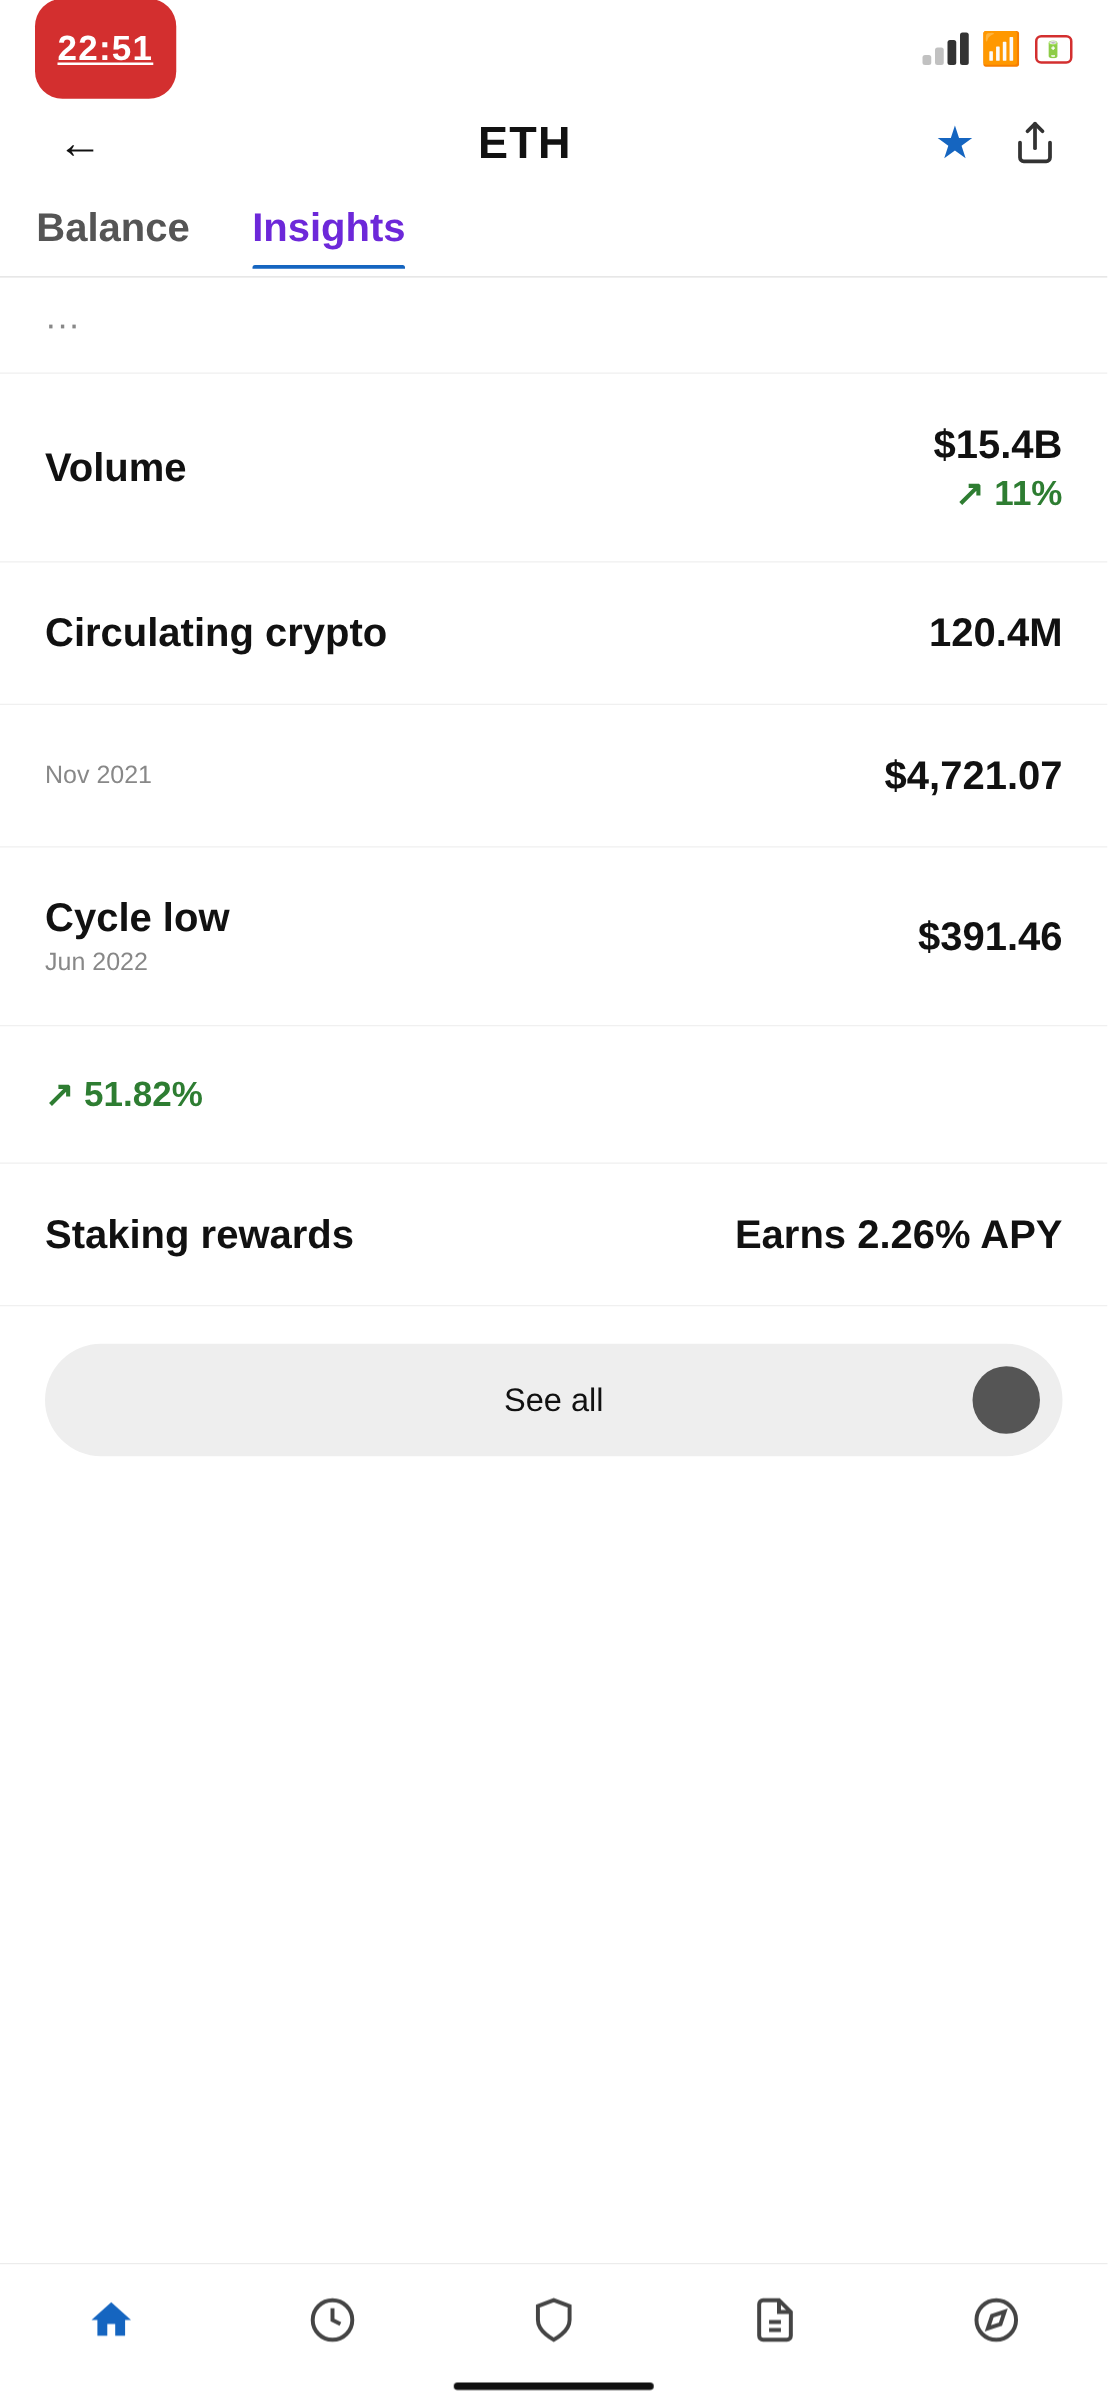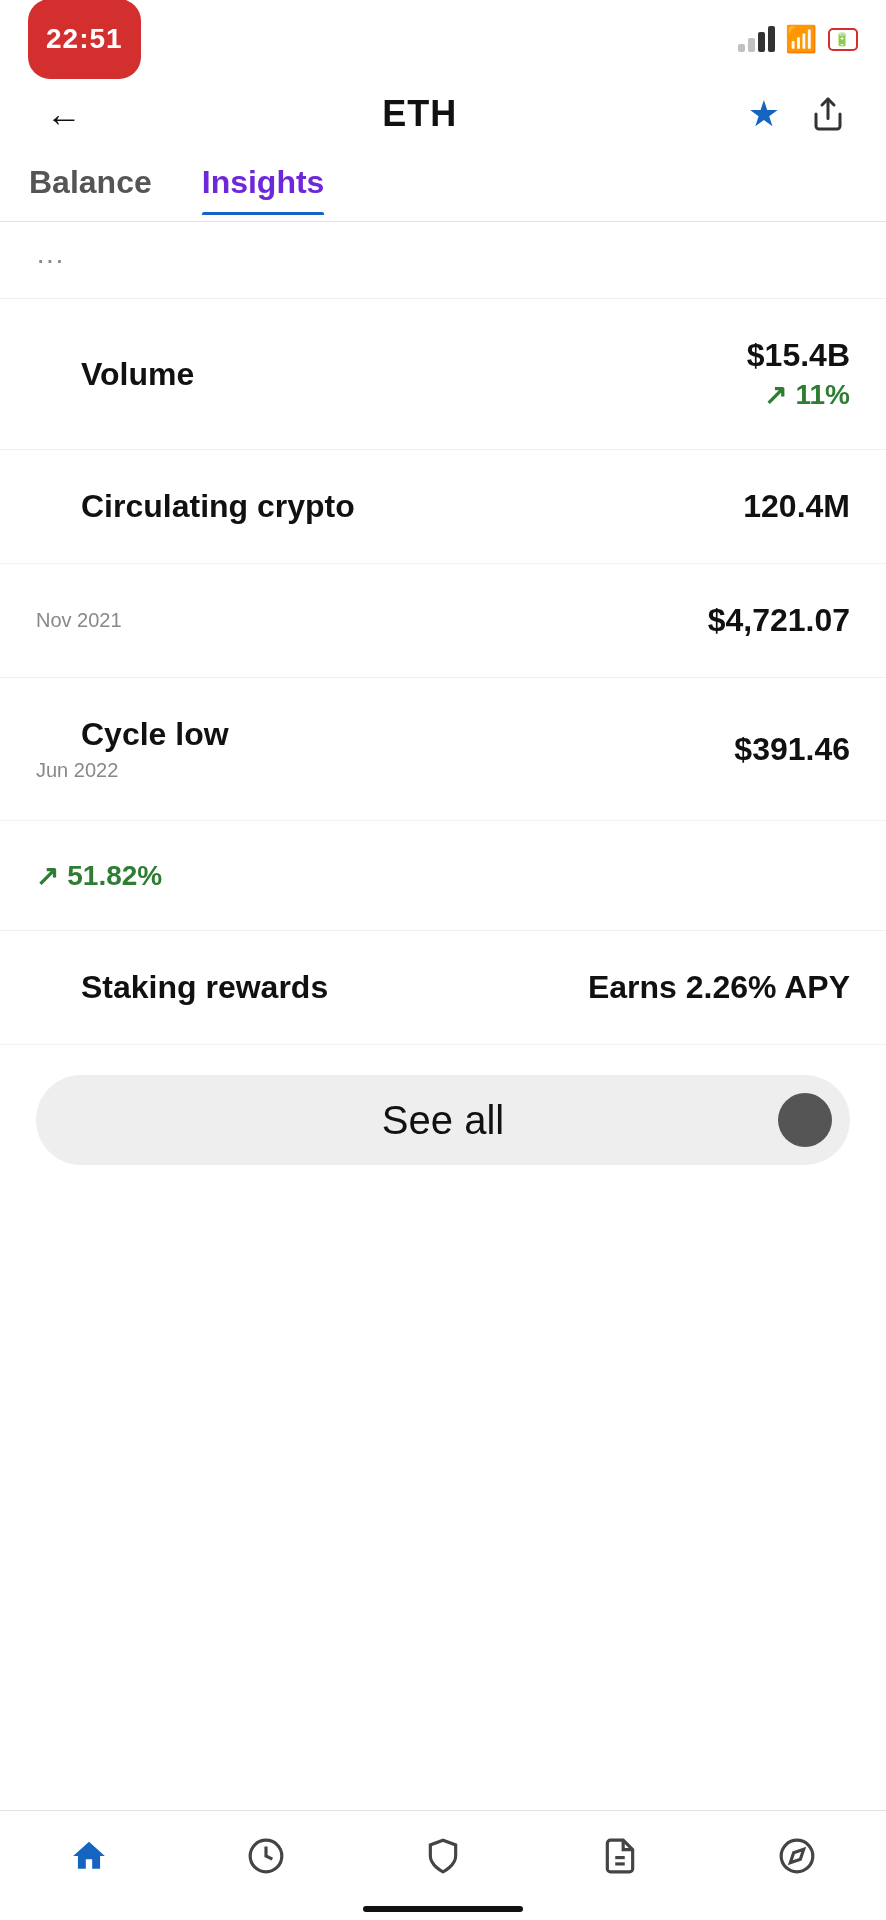--- a/index.html
+++ b/index.html
@@ -24,20 +24,21 @@
     }
 
     .time-badge {
       background: #d32f2f;
       color: #fff;
       font-size: 28px;
       font-weight: 700;
       border-radius: 22px;
       padding: 24px 18px;
       letter-spacing: 1px;
+      text-decoration: underline;
     }
 
     .status-icons {
       display: flex;
       align-items: center;
       gap: 10px;
     }
 
     .signal-bars {
       display: flex;
@@ -189,21 +190,20 @@
     .data-row-left {
       display: flex;
       flex-direction: column;
       gap: 6px;
     }
 
     .data-label {
       font-size: 32px;
       font-weight: 700;
       color: #111;
-      margin-left: 45px;
     }
 
     .data-sublabel {
       font-size: 20px;
       color: #888;
     }
 
     .data-value {
       font-size: 32px;
       font-weight: 700;
@@ -238,21 +238,21 @@
       border-radius: 50px;
       height: 90px;
       display: flex;
       align-items: center;
       justify-content: center;
       position: relative;
       cursor: pointer;
     }
 
     .see-all-label {
-      font-size: 40px;
+      font-size: 26px;
       font-weight: 500;
       color: #111;
     }
 
     .see-all-dot {
       position: absolute;
       right: 18px;
       width: 54px;
       height: 54px;
       background: #555;

